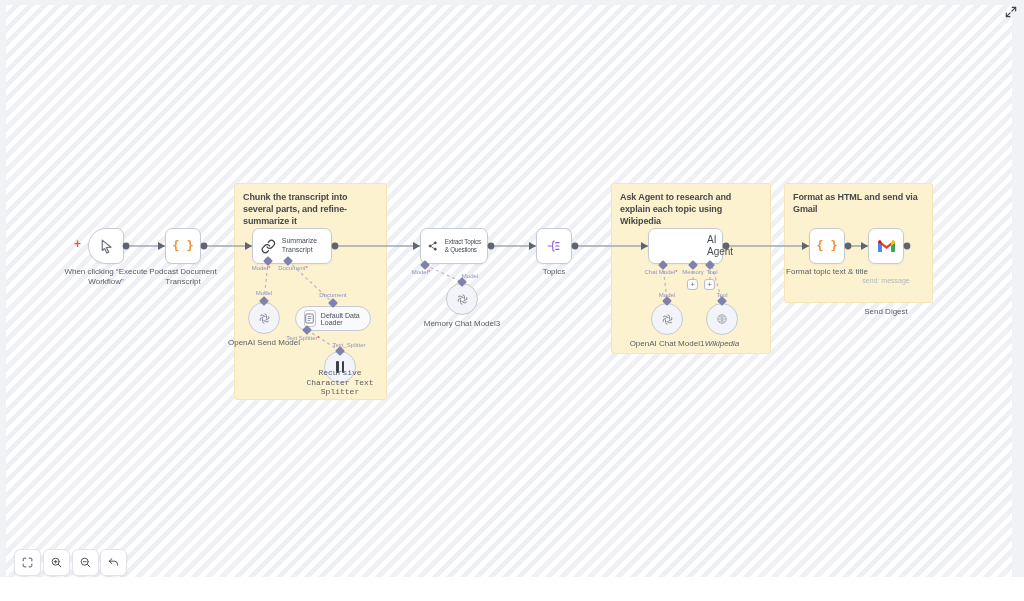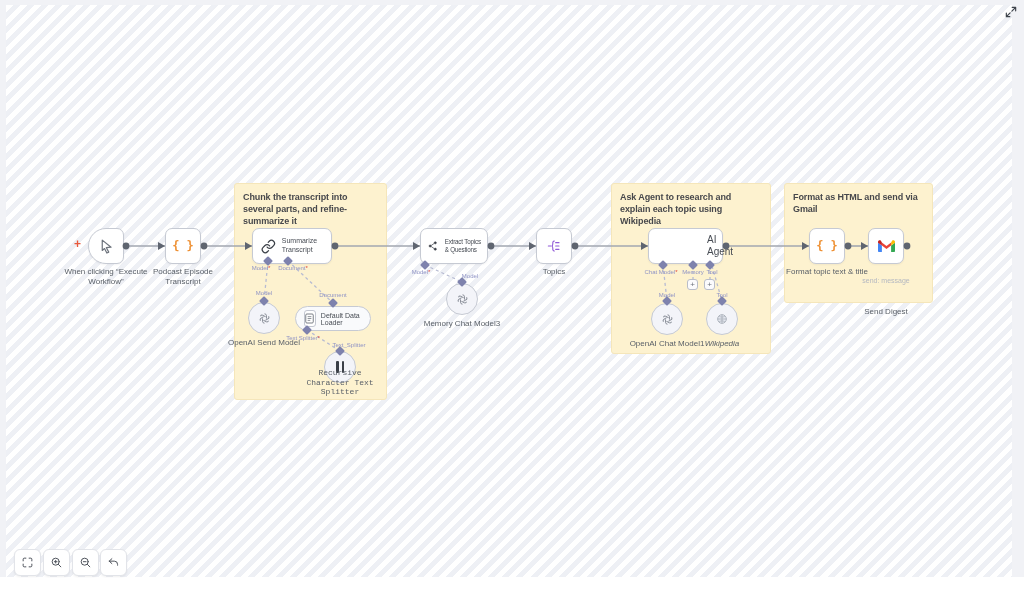--- a/index.html
+++ b/index.html
@@ -81,21 +81,21 @@
   <div class="node trigger" style="left:88px;top:228px;">
     <svg width="17" height="17" viewBox="0 0 24 24">
       <path d="M6 3 L18.5 13 L11.8 13.7 L15.2 19.9 L12.5 21.2 L9.2 14.9 L6 17.6 Z" fill="none" stroke="#6d737c" stroke-width="1.7" stroke-linejoin="round"></path>
     </svg>
   </div>
   <div class="nlabel" style="left:106px;top:267px;width:100px;">When clicking “Execute Workflow”</div>
 
   <div class="node" style="left:165px;top:228px;">
     <span class="braces">{ }</span>
   </div>
-  <div class="nlabel" style="left:183px;top:267px;width:80px;">Podcast Episode Transcript</div>
+  <div class="nlabel" style="left:183px;top:267px;width:80px;">Podcast Document Transcript</div>
 
   <div class="node wide" style="left:252px;top:228px;width:80px;">
     <svg width="15" height="15" viewBox="0 0 24 24">
       <g fill="none" stroke="#3a3f47" stroke-width="2" stroke-linecap="round">
         <path d="M10 13a5 5 0 0 0 7.54.54l3-3a5 5 0 0 0-7.07-7.07l-1.72 1.71"></path>
         <path d="M14 11a5 5 0 0 0-7.54-.54l-3 3a5 5 0 0 0 7.07 7.07l1.71-1.71"></path>
       </g>
     </svg>
     <span class="node-inner-text" style="width:42px;">Summarize Transcript</span>
   </div>

